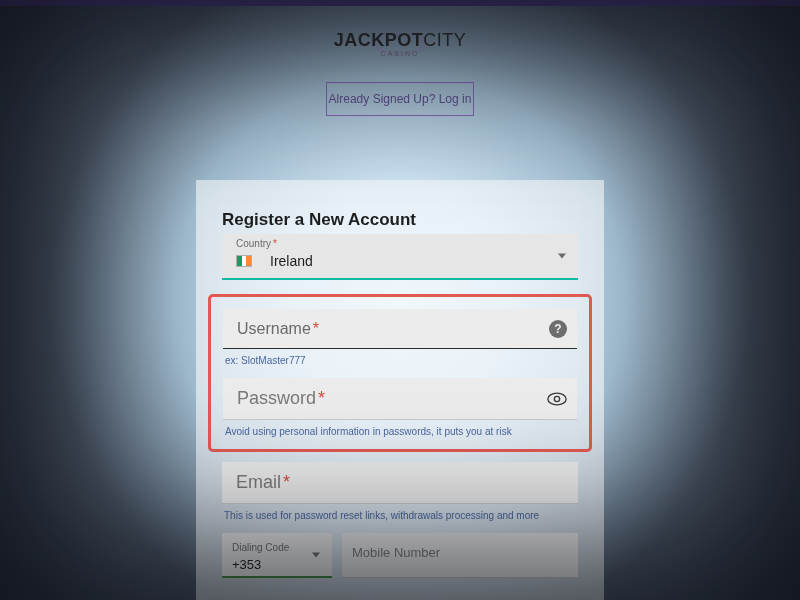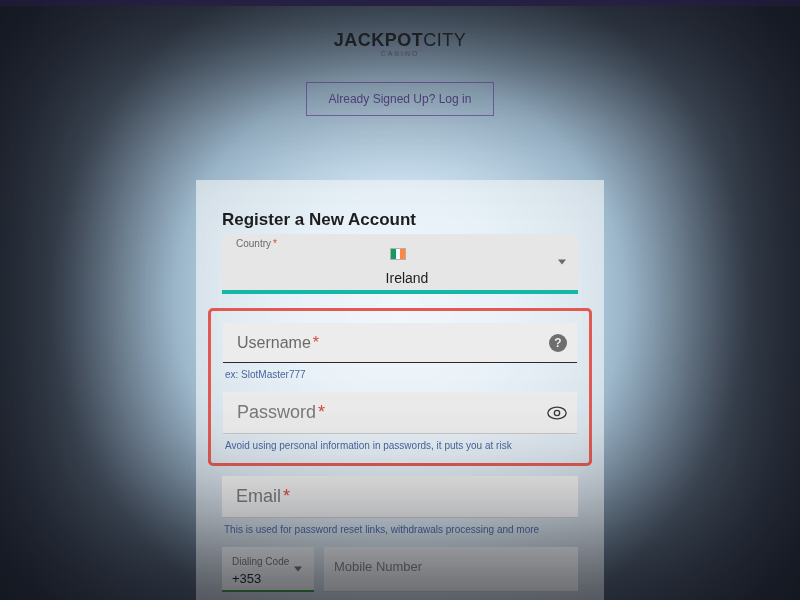--- a/index.html
+++ b/index.html
@@ -23,37 +23,37 @@
   .logo-text .light { font-weight: 300; }
   .logo-sub { font-size: 7px; letter-spacing: 2px; color: #6e6e6e; margin-top: -1px; }
   .logo-diamond {
     position: absolute; left: 50%; top: 50%; transform: translate(-50%,-50%);
     width: 56px; height: 22px; border: 1px solid #9b87c9; border-radius: 50%;
     opacity: 0.55; z-index: -1;
   }
   .logo-diamond.inner { width: 48px; height: 18px; }
   .login-btn {
     position: absolute; top: 82px; left: 50%; transform: translateX(-50%);
-    width: 188px; height: 34px; border: 1px solid #8066b0; background: transparent;
+    width: 148px; height: 34px; border: 1px solid #8066b0; background: transparent;
     color: #5d4a8a; font-size: 12px; font-weight: 500; cursor: pointer;
   }
   .panel {
     position: absolute; top: 180px; left: 196px; width: 408px; height: 500px;
     background: rgba(245,247,249,0.65); padding: 30px 0 0 0;
   }
   .panel-inner { padding: 0 26px; }
   .section-title {
     font-size: 17px; font-weight: 600; color: #1e1e1e; margin-bottom: 4px;
   }
   .field {
     background: #e6e6e6; position: relative; padding: 6px 10px 6px 14px;
     border-bottom: 1px solid #a8a8a8; margin-bottom: 2px;
     display: flex; align-items: center; min-height: 38px;
   }
-  .field.country { min-height: 46px; border-bottom: 4px solid #14b8a6; padding-top:4px; padding-bottom:4px;flex-direction:column; }
+  .field.country { min-height: 46px; border-bottom: 2px solid #14b8a6; padding-top:4px; padding-bottom:4px; }
   .field.country .lbl { position: absolute; top: 4px; left: 14px; font-size: 10px; color: #6a6a6a; }
   .req { color: #d24a3a; margin-left: 2px; }
   .flag {
     width: 16px; height: 12px; display: inline-flex; margin-right: 8px; margin-top: 10px;
     border: 0.5px solid #b0b0b0;
   }
   .flag span { flex: 1; }
   .fg { background: #169b62; } .fw { background: #fff; } .fo { background: #ff883e; }
   .country-val { font-size: 14px; color: #1e1e1e; margin-top: 10px; margin-left: 10px; }
   .chev {
@@ -75,21 +75,21 @@
   .circ-icon {
     position: absolute; right: 10px; top: 50%; transform: translateY(-50%);
     width: 18px; height: 18px; border-radius: 50%; background: #6e6e6e; color: #ececec;
     font-size: 12px; font-weight: bold; display: flex; align-items: center; justify-content: center;
   }
   .eye-icon {
     position: absolute; right: 10px; top: 50%; transform: translateY(-50%);
     width: 20px; height: 14px;
   }
   .row2 { display: flex; gap: 10px; margin-top: 2px; }
-  .dial { width: 92px; position: relative; background: #e6e6e6; border-bottom: 2px solid #3a8a3a; padding: 4px 10px 4px 10px; min-height:42px; }
+  .dial { width: 110px; position: relative; background: #e6e6e6; border-bottom: 2px solid #3a8a3a; padding: 4px 10px 4px 10px; min-height:42px; }
   .dial .lbl { font-size: 10px; color: #6a6a6a; }
   .dial .val { font-size: 13px; color: #1e1e1e; margin-top: 2px; display: block; }
   .mob { flex: 1; background: #e6e6e6; border-bottom: 1px solid #c0c0c0; padding: 12px 10px; font-size: 13px; color: #7a7a7a; }
   .vignette {
     position: absolute; inset: 0; pointer-events: none;
     box-shadow: inset 0 0 140px 50px rgba(10,12,20,0.75);
   }
 </style>
 </head>
 <body>

